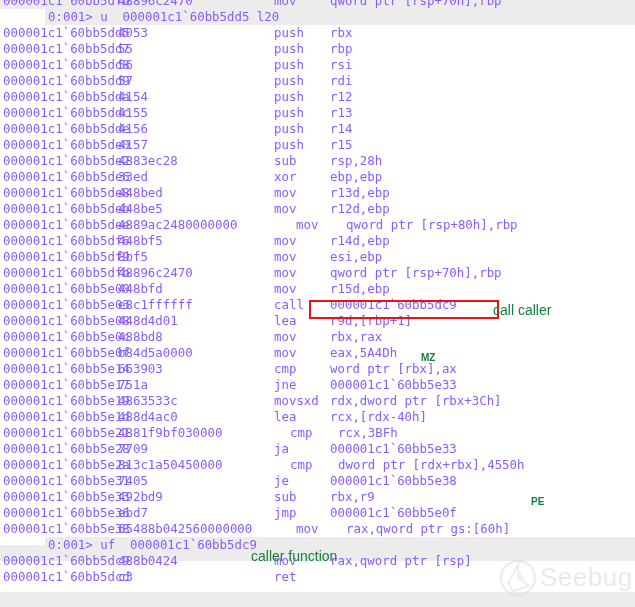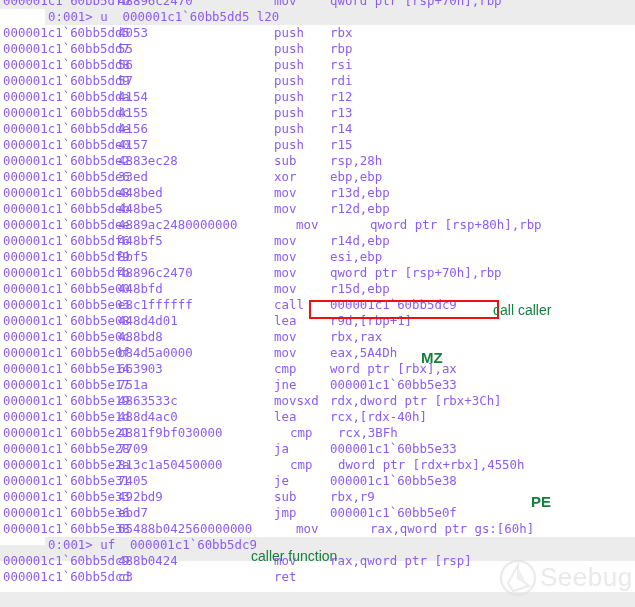--- a/index.html
+++ b/index.html
@@ -39,21 +39,21 @@
     margin-left: 45px;
   }
   .line .addr   { position: absolute; left: 3px;  }
   .line .bytes  { position: absolute; left: 118px;}
   .line .mnem   { position: absolute; left: 274px;}
   .line .ops    { position: absolute; left: 330px;}
   
   .line.wide .mnem { left: 290px; }
   .line.wide .ops  { left: 338px; }
   .line.wide2 .mnem{ left: 296px; }
-  .line.wide2 .ops { left: 346px; margin-left: 24px; }
+  .line.wide2 .ops { left: 346px; }
 
   .line .cmdtext { position: absolute; left: 3px; }
 
   
   .line.clipped {
     height: 9px;
     line-height: 16px;
     overflow: hidden;
     background: #ececec;
   }
@@ -61,21 +61,21 @@
   
   .annot {
     position: absolute;
     color: #15803d;
     font-family: "Liberation Sans", sans-serif;
     font-size: 14px;
     line-height: 16px;
     white-space: nowrap;
   }
   .annot.small {
-    font-size: 15px;
+    font-size: 10px;
     font-weight: 600;
   }
 
   .redbox {
     position: absolute;
     border: 2px solid #ee1111;
     box-sizing: border-box;
     pointer-events: none;
   }
 

